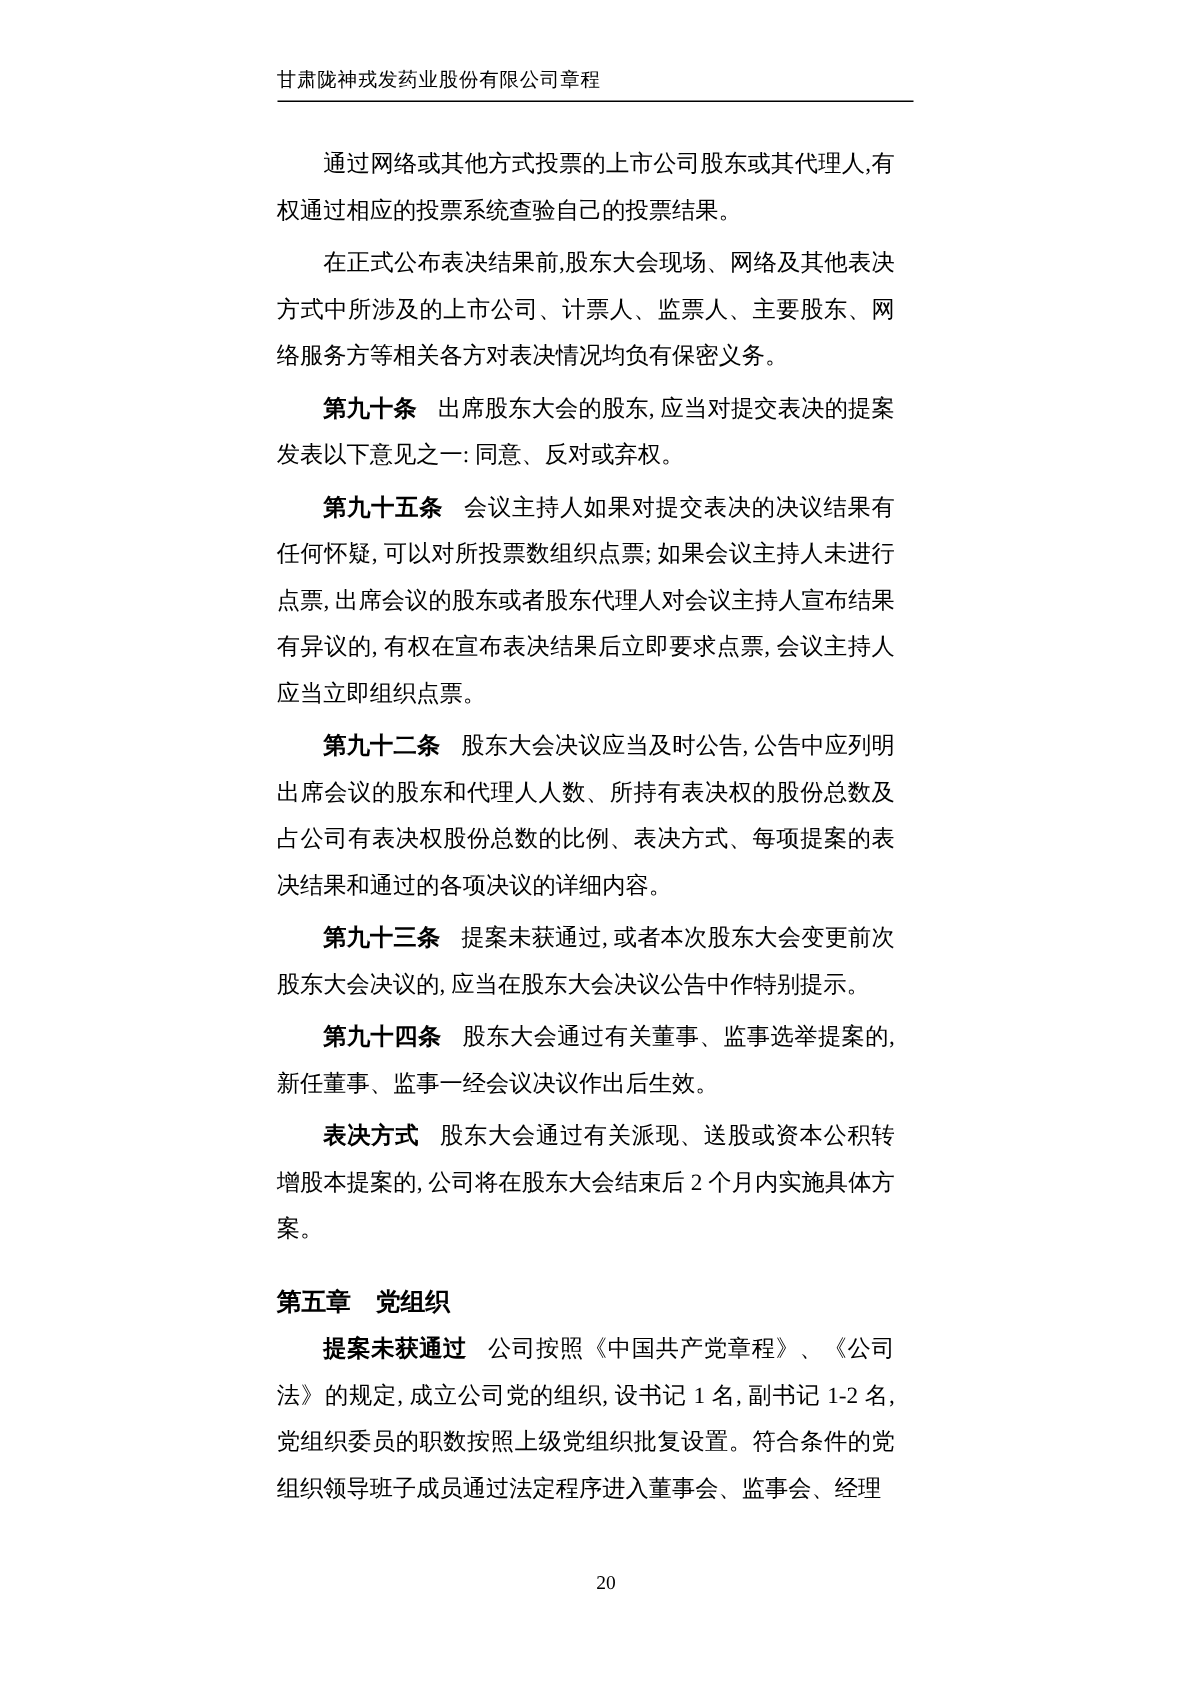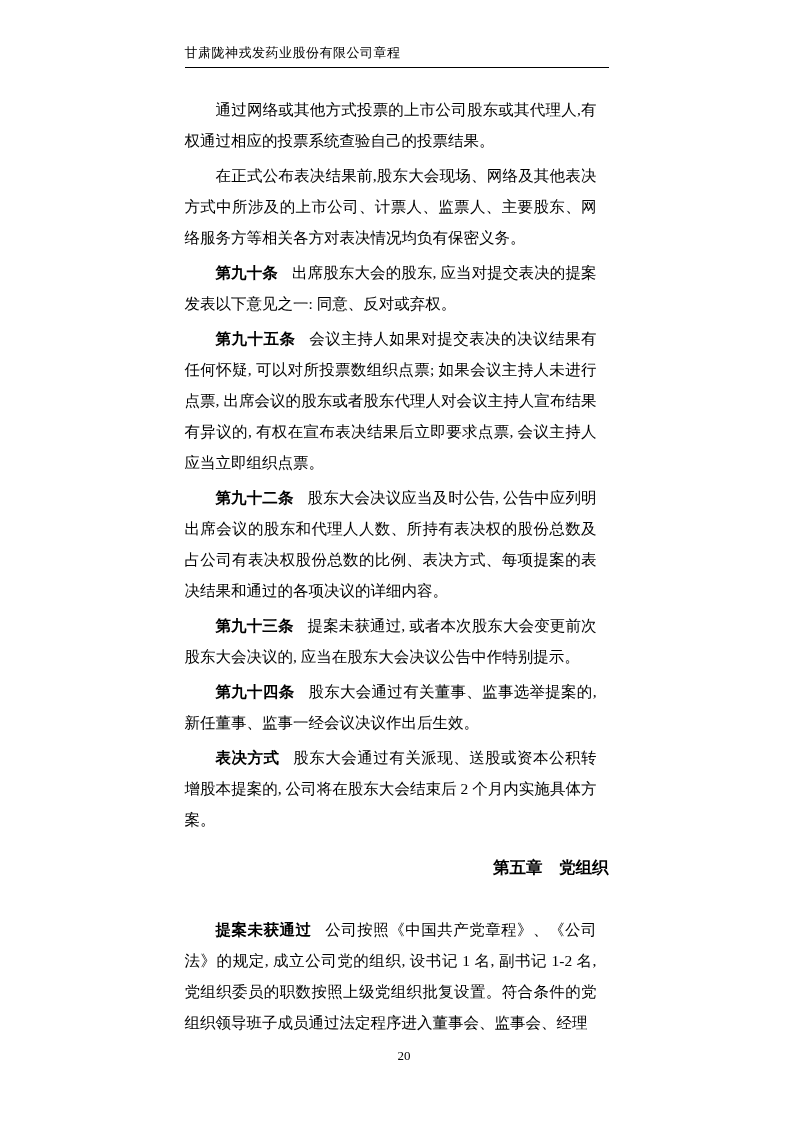--- a/index.html
+++ b/index.html
@@ -37,24 +37,24 @@
     line-height: 2.0;
     text-align: justify;
     text-indent: 2em;
     color: #000000;
   }
   p.para .article-num {
     font-weight: bold;
     margin-right: 0.9em;
   }
   p.chapter-heading {
-    margin: 16px 0 30px 0;
+    margin: 16px 0 0 0;
     font-size: 16.5px;
     font-weight: bold;
-    text-align: right;
+    text-align: left;
     text-indent: 0;
     line-height: 2.0;
     color: #000000;
   }
   .page-footer {
     position: absolute;
     left: 0;
     right: 0;
     bottom: 58px;
     text-align: center;

